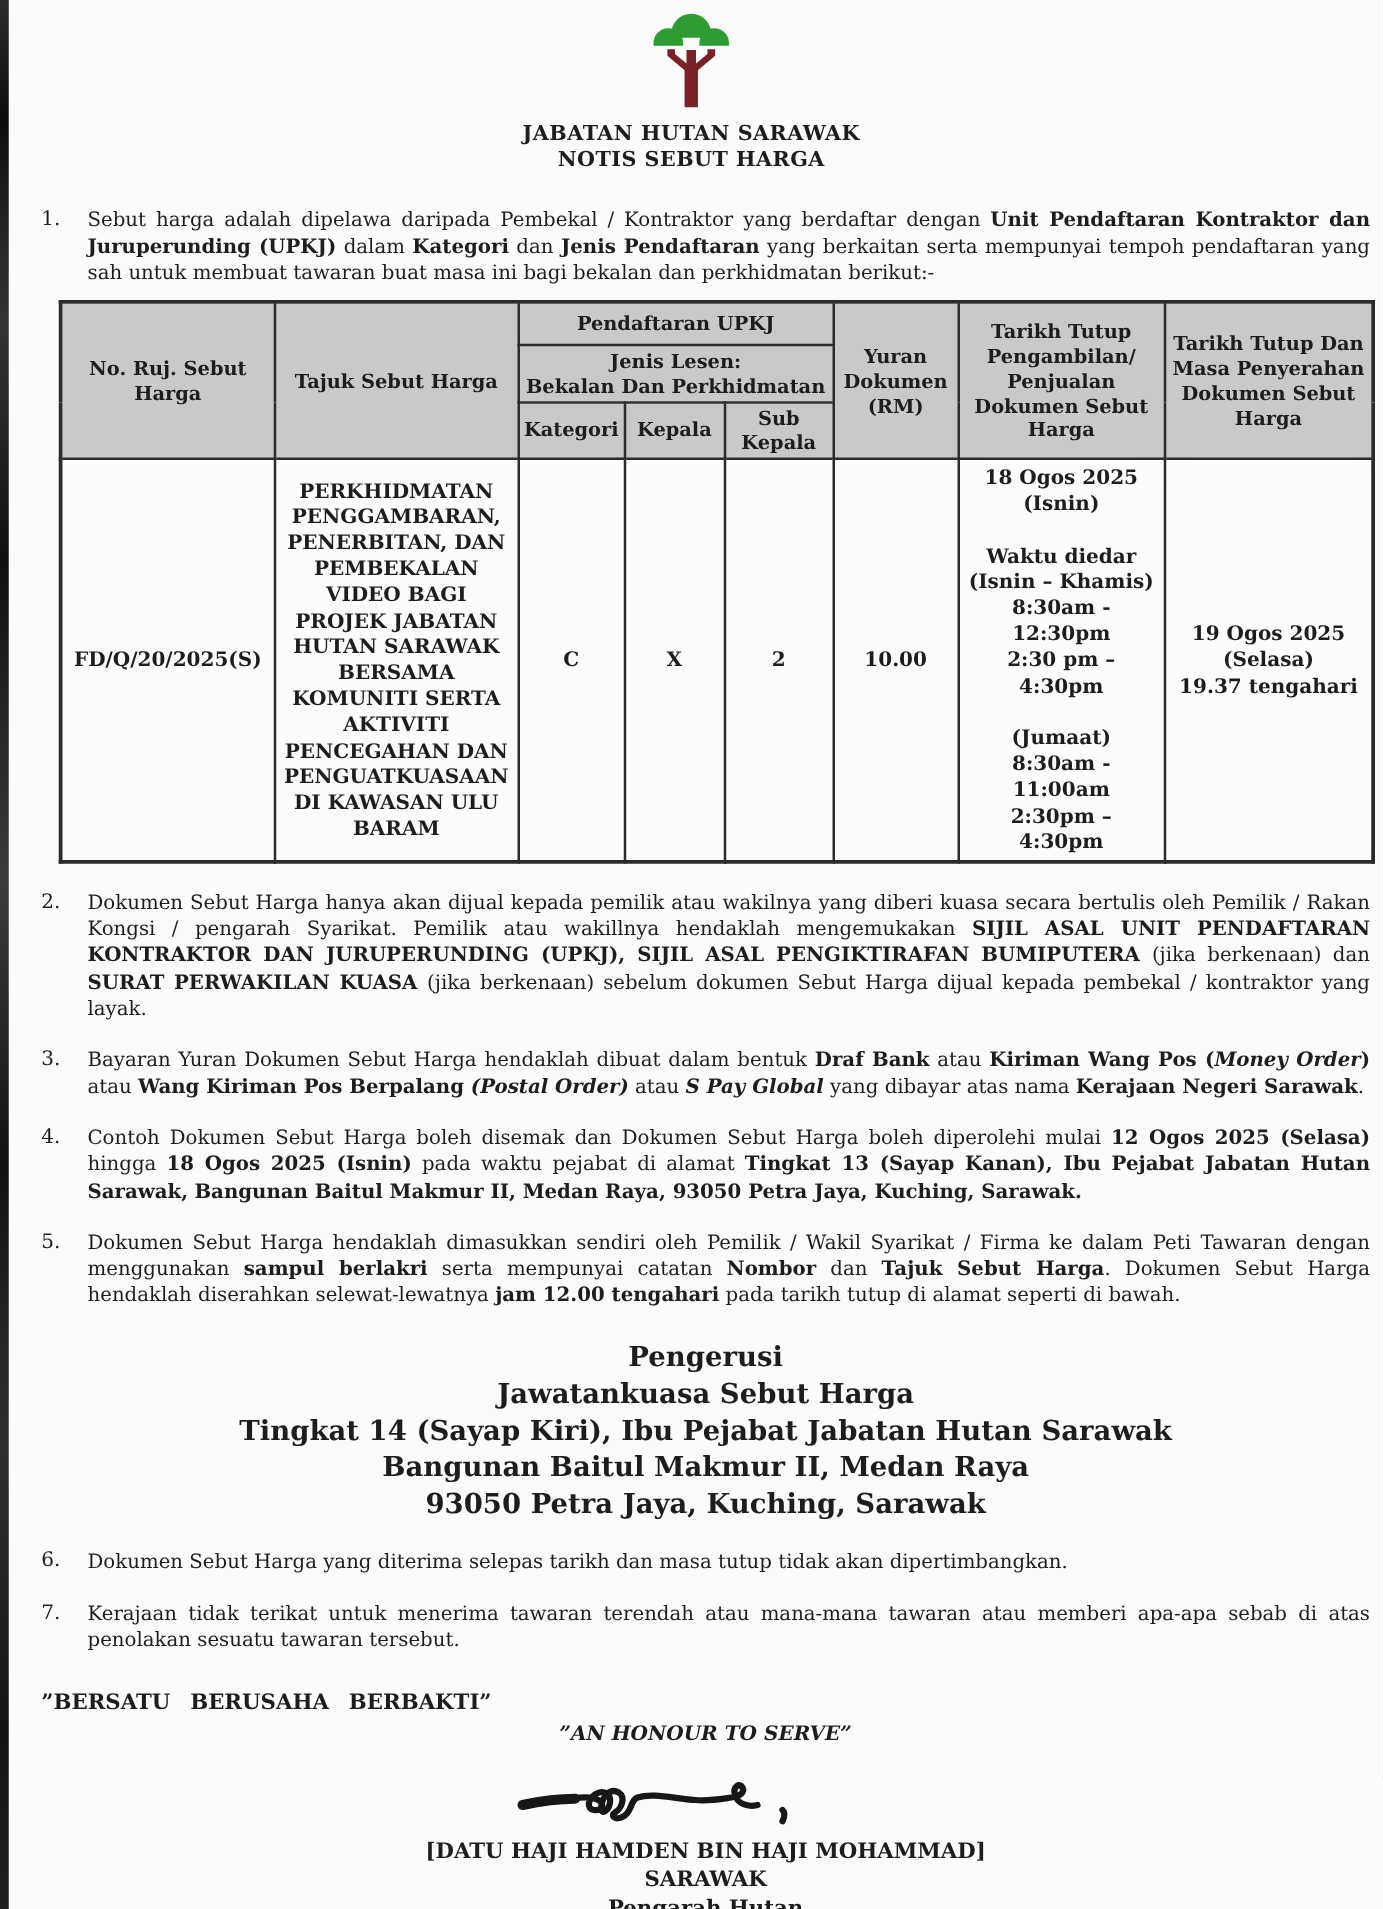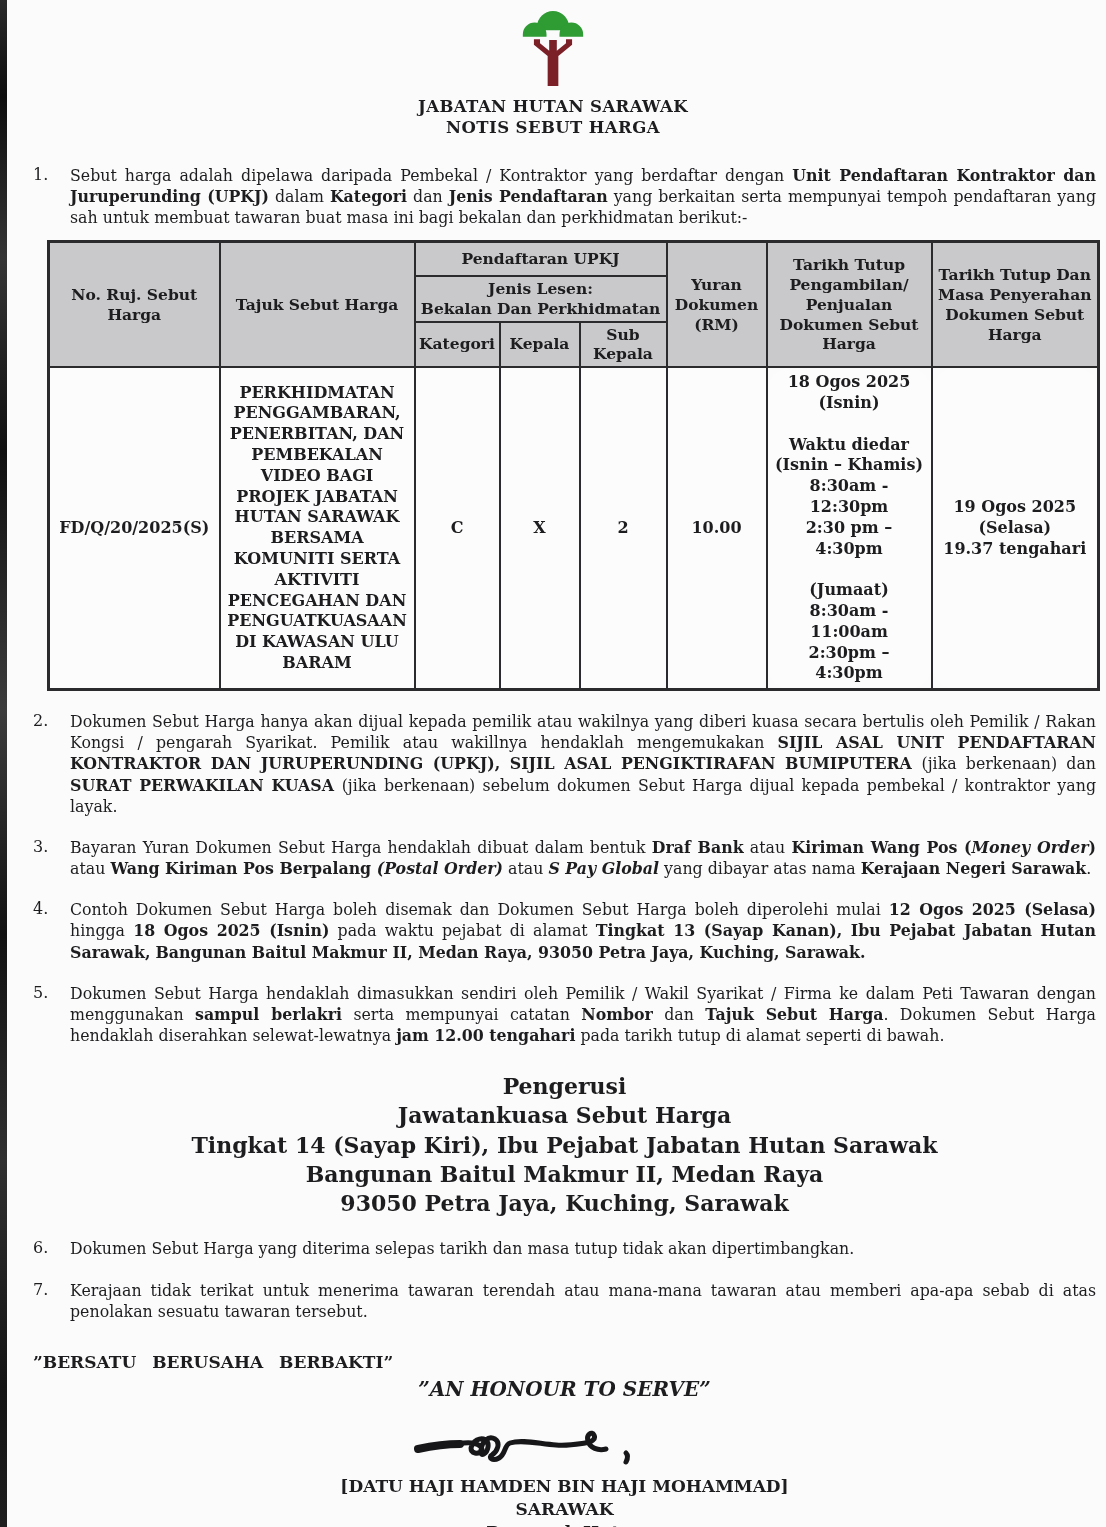--- a/index.html
+++ b/index.html
@@ -21,21 +21,21 @@
   table.tender th,table.tender td{border:2px solid #2b2b2d;overflow:hidden;}
   table.tender th{background:#c9c9cb;font-weight:bold;font-size:15.5px;line-height:1.28;
         text-align:center;vertical-align:middle;padding:2px 3px;}
   table.tender td{background:#fcfcfd;font-weight:bold;font-size:16px;line-height:1.3;
         text-align:center;vertical-align:middle;padding:4px 4px;}
   .r1{height:34px;} .r2{height:44px;} .r3{height:40px;} .rbody{height:288px;}
   td.sched{font-size:15.5px;border-radius:26px;}
   .lines div{min-height:1em;}
   .address{text-align:center;font-weight:bold;font-size:22px;line-height:1.33;margin-top:26px;}
   .motto1{text-align:left;font-weight:bold;font-size:17px;word-spacing:10px;margin-top:30px;}
-  .motto2{text-align:center;font-weight:bold;font-style:italic;font-size:20px;margin-top:5px;}
+  .motto2{text-align:center;font-weight:bold;font-style:italic;font-size:16px;margin-top:5px;}
   .sig-wrap{text-align:center;margin-top:12px;}
   .sig{width:250px;height:58px;transform:translateX(-28px);}
   .name{text-align:center;font-weight:bold;font-size:17px;line-height:1.35;}
   .date-row{display:flex;align-items:baseline;gap:16px;margin:20px 0 0 37px;font-size:17px;}
   .stamp{font-family:"Liberation Sans",sans-serif;font-weight:bold;font-size:21px;
         color:#2353c6;letter-spacing:3px;white-space:pre;}
 </style>
 </head>
 <body>
 

